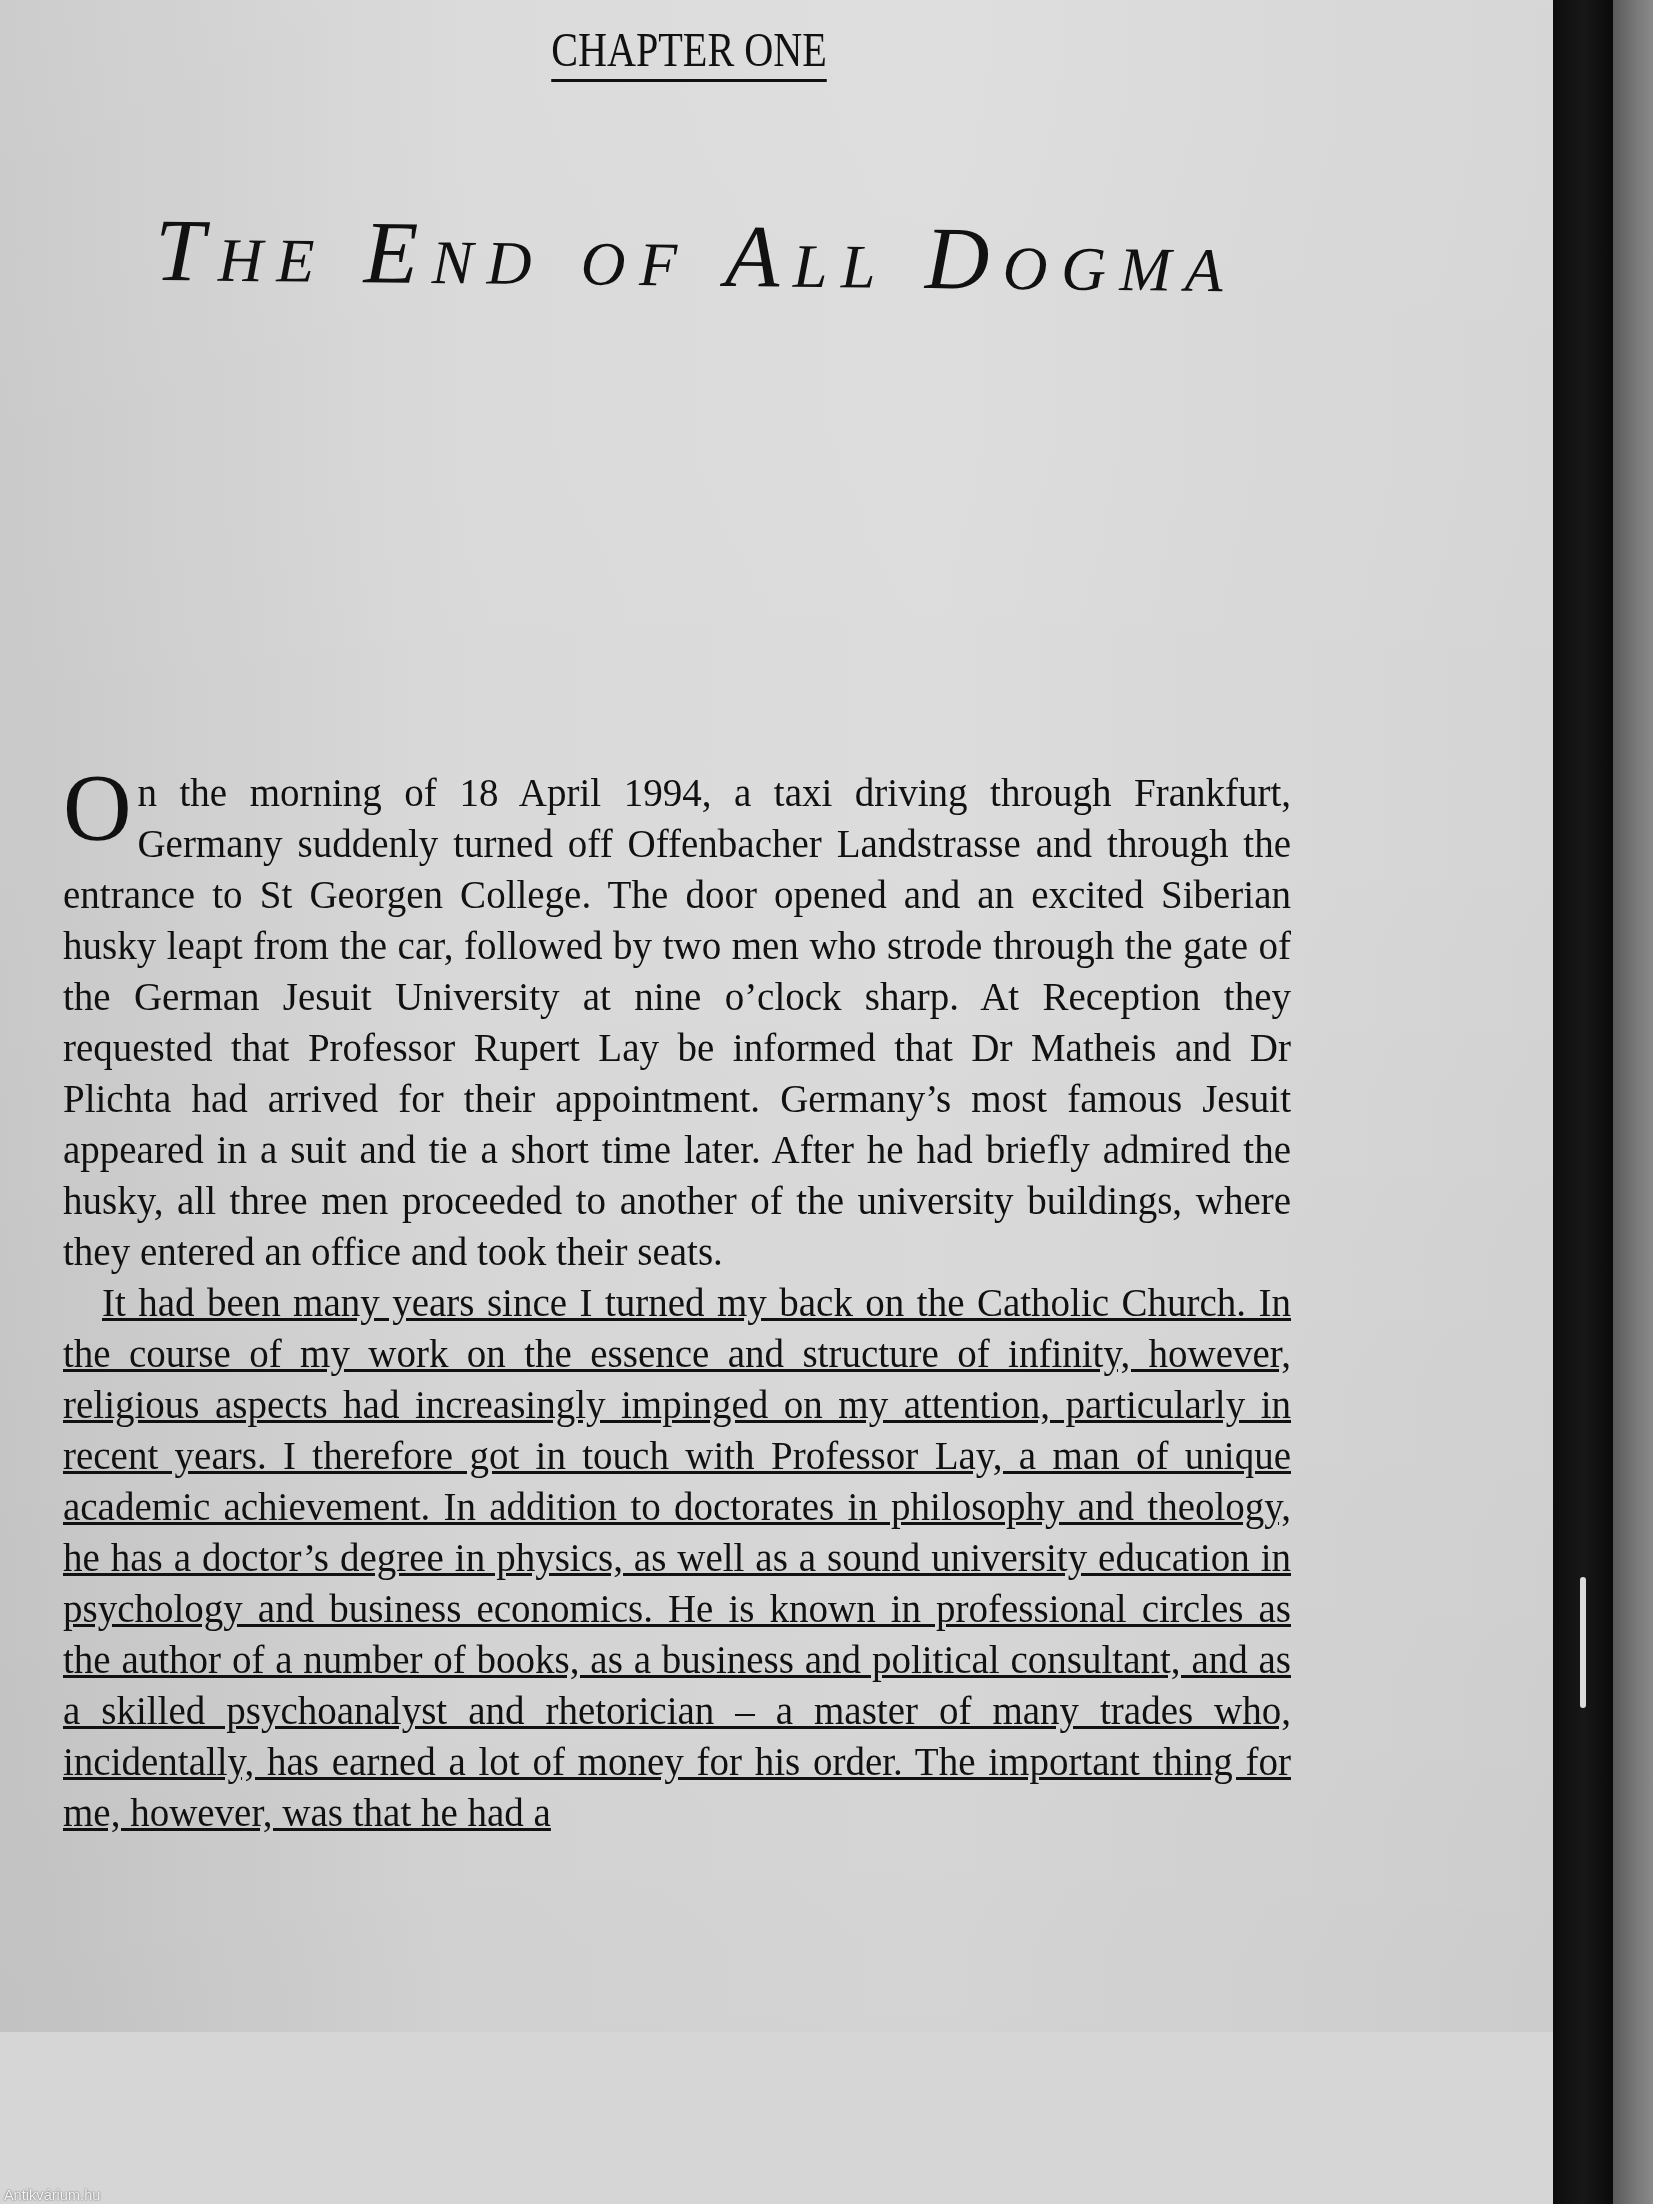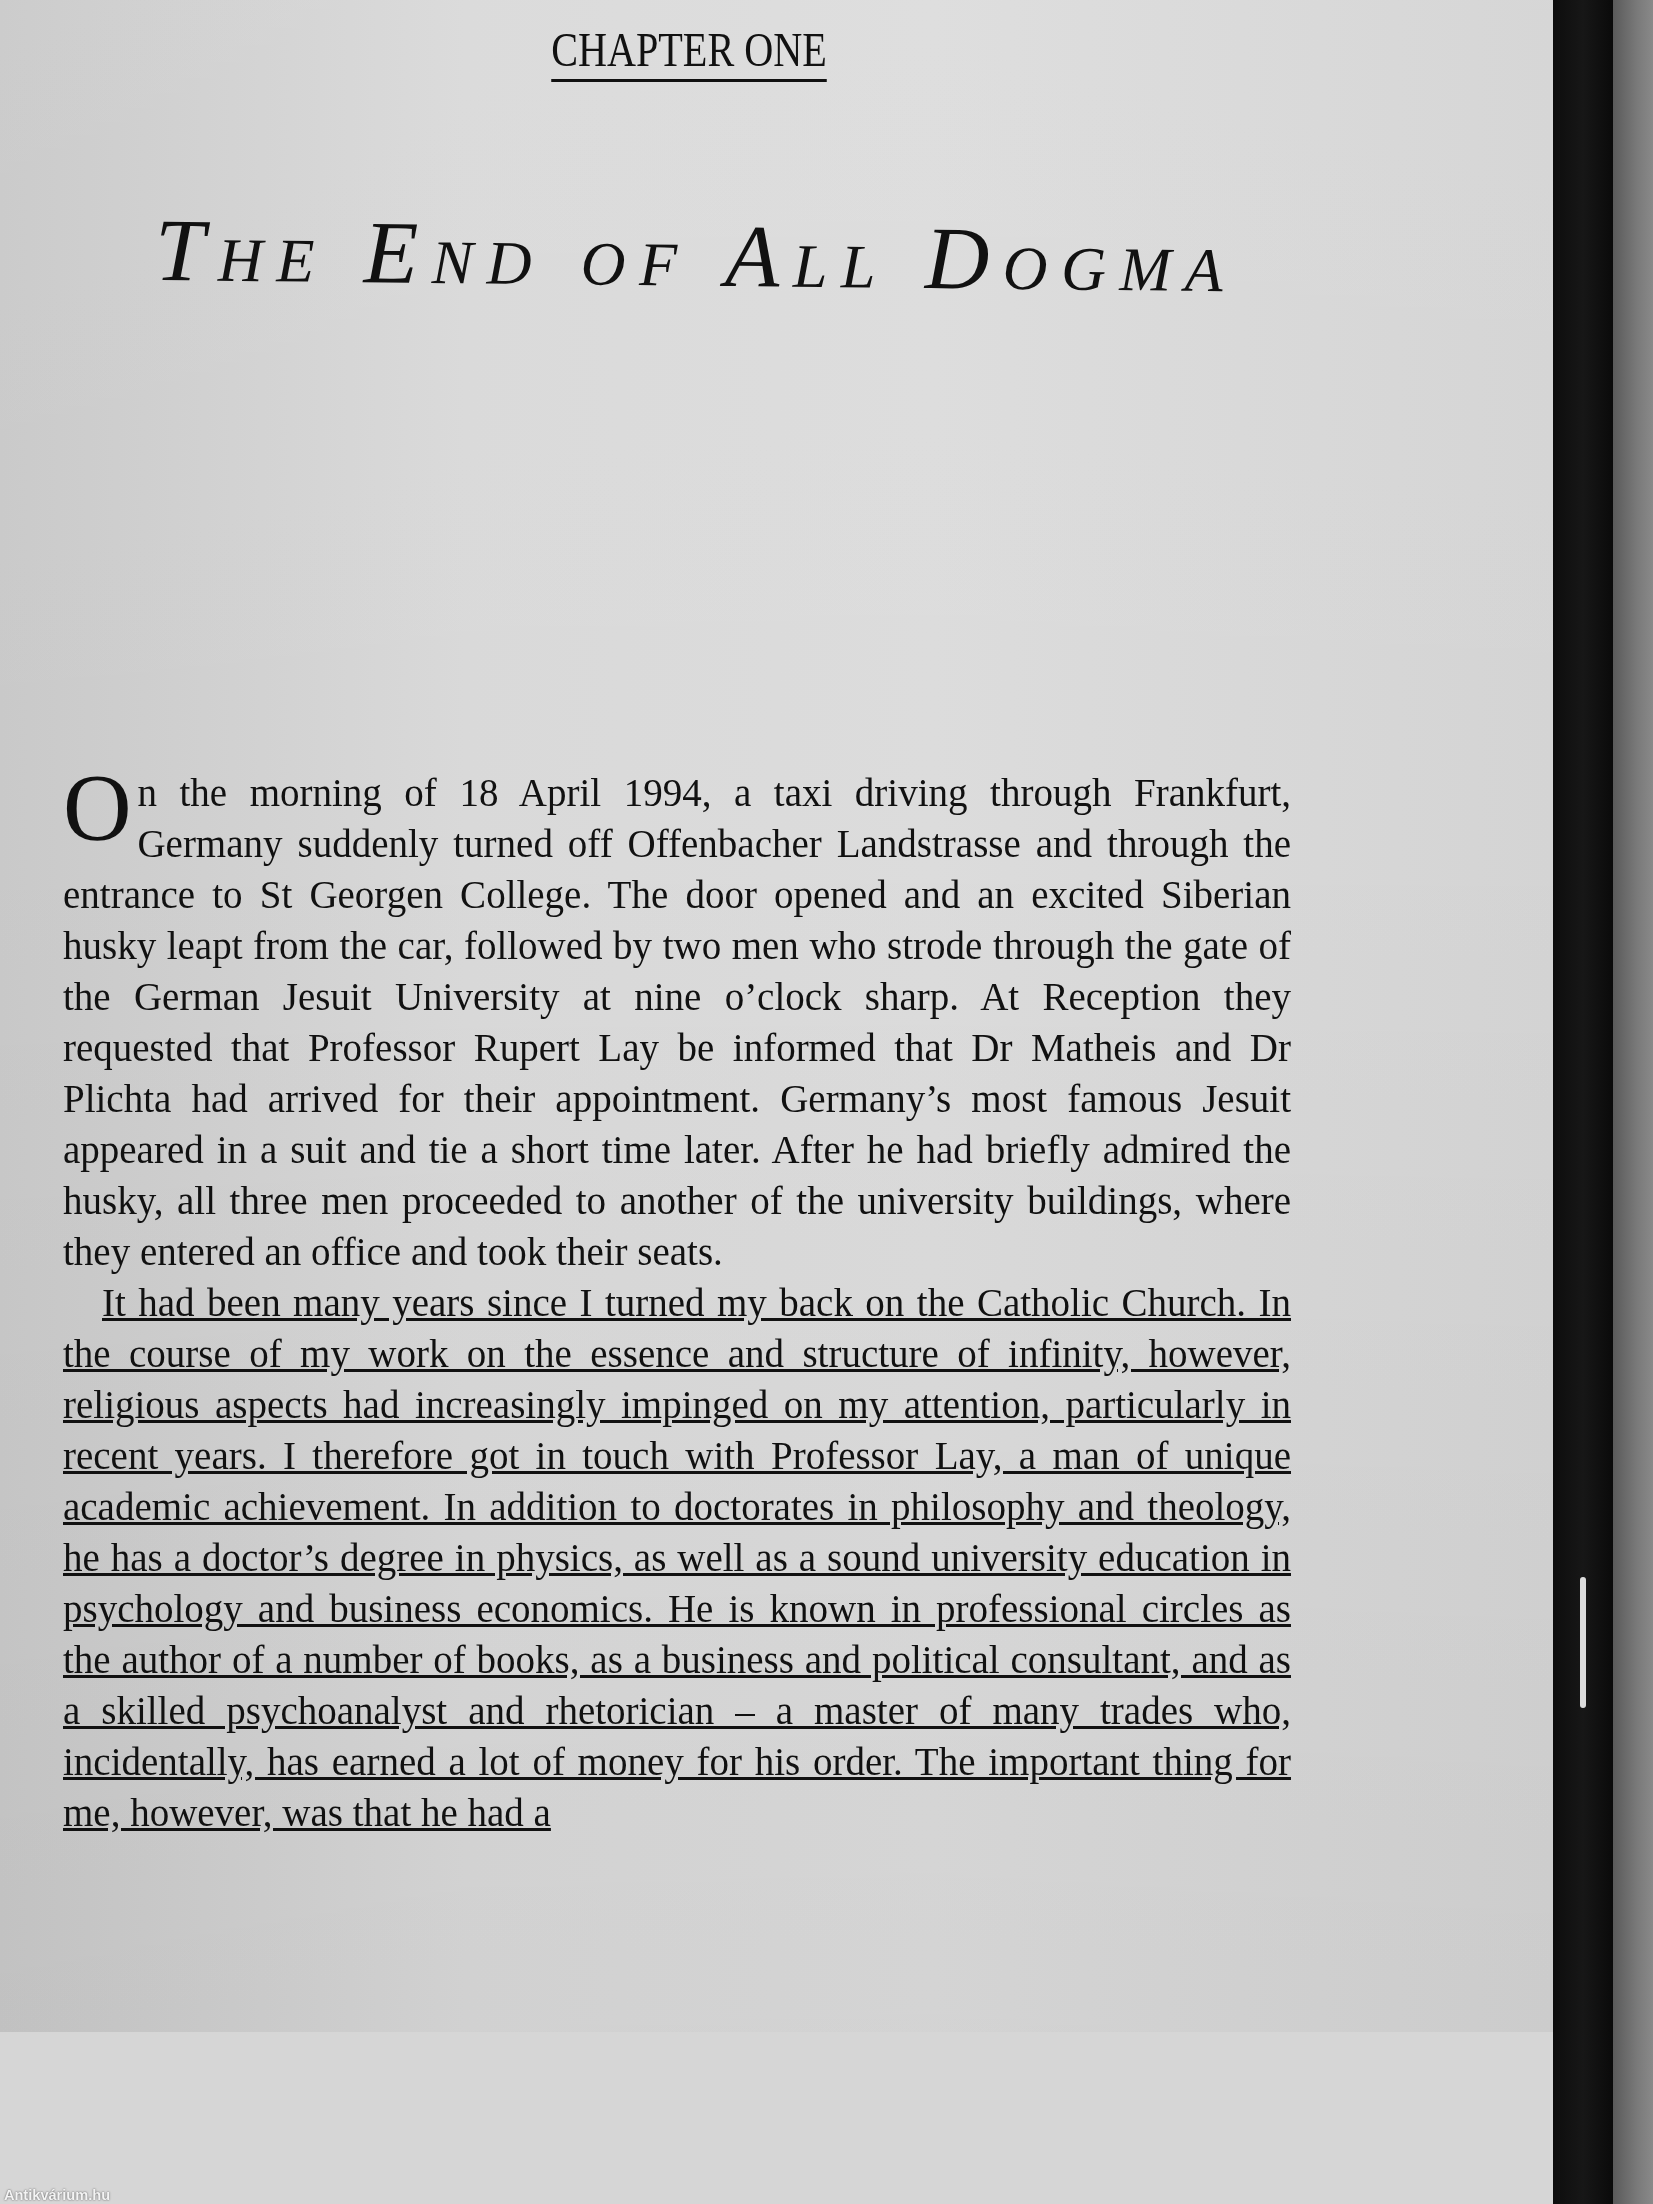--- a/index.html
+++ b/index.html
@@ -49,21 +49,21 @@
   .body-text p { margin:0; }
   .para1 { text-indent:0; }
   .para2 { text-indent:39px;text-decoration:underline; }
   .dropcap {
     float:left; font-size:95px; line-height:74px; margin:3.9px 5.8px 0 0;
     font-family:"Liberation Serif","DejaVu Serif",serif;
   }
   .watermark {
     position:absolute; left:3.9px; top:2187px;
     font-family:"Liberation Sans","DejaVu Sans",sans-serif;
-    font-size:14.6px; font-weight:bold; color:#f4f4f4;
+    font-size:14.6px; font-weight:normal; color:#f4f4f4;
     text-shadow:0 0 1.9px #444;
   }
 </style>
 </head>
 <body>
 
 <div class="page">
   <div class="chapter-label">
     <span>CHAPTER ONE</span>
   </div>

